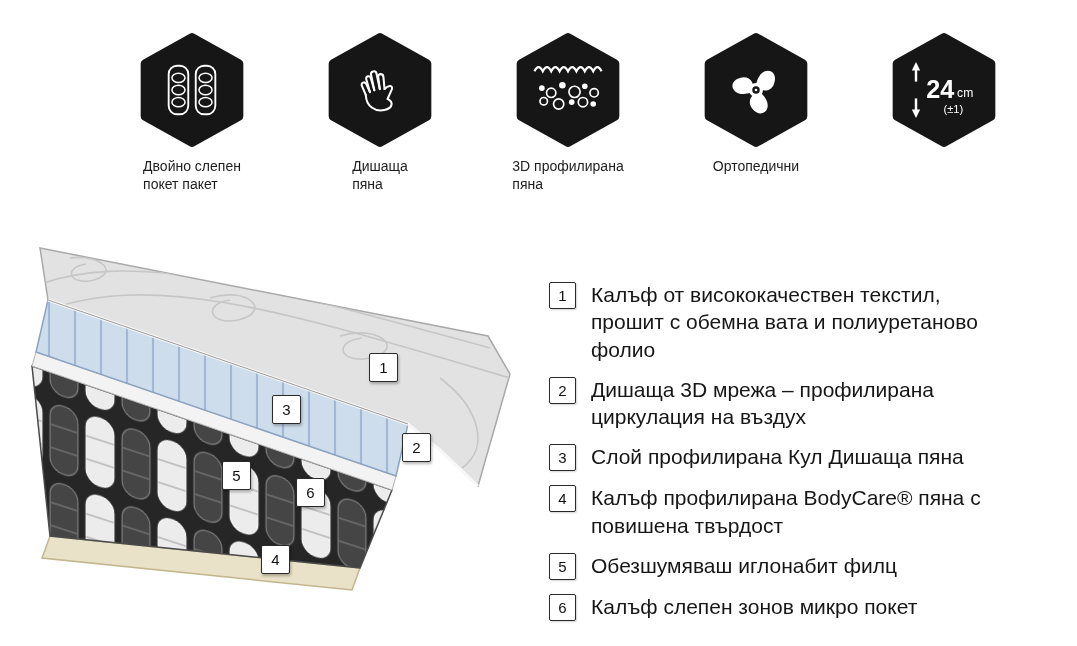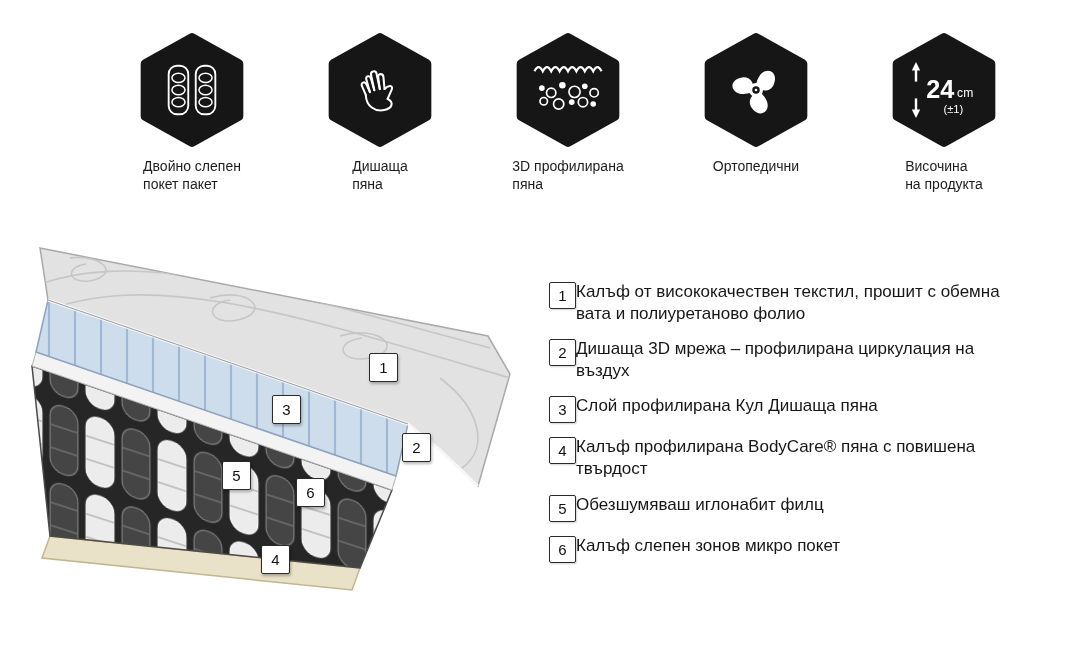--- a/index.html
+++ b/index.html
@@ -22,21 +22,21 @@
            display:flex;align-items:center;justify-content:center;
            font-size:15px;color:#111;box-shadow:1px 2px 3px rgba(0,0,0,.28);}
 
   
   .legend{position:absolute;left:549px;top:281px;width:452px;}
   .legend-row{display:flex;align-items:flex-start;margin-bottom:13px;}
   .legend-num{width:25px;height:25px;border:1.6px solid #2a2a2a;border-radius:2px;
               display:flex;align-items:center;justify-content:center;
               font-size:15px;color:#111;flex-shrink:0;margin-top:1px;
               box-shadow:1px 1px 2px rgba(0,0,0,.18);}
-  .legend-text{margin-left:0;font-size:17px;line-height:1.3;color:#161616;}
+  .legend-text{margin-left:15px;font-size:21px;line-height:1.3;color:#161616;}
 </style>
 </head>
 <body>
 
 <div class="canvas">
 
   <div class="features-row">
 
     <div class="feature">
       <svg class="hex-svg" width="112" height="120" viewBox="-60 -64 120 128">
@@ -120,22 +120,20 @@
         <g stroke="#ffffff" stroke-width="2.6">
           <line x1="-30" y1="-9" x2="-30" y2="-22"></line>
           <line x1="-30" y1="9" x2="-30" y2="22"></line>
         </g>
         <polygon points="-30,-30 -34.5,-21 -25.5,-21" fill="#ffffff"></polygon>
         <polygon points="-30,30 -34.5,21 -25.5,21" fill="#ffffff"></polygon>
         <text x="-4" y="9" text-anchor="middle" font-size="27" font-weight="bold" fill="#ffffff">24</text>
         <text x="14" y="7" font-size="13" fill="#ffffff">cm</text>
         <text x="10" y="25" text-anchor="middle" font-size="12" fill="#ffffff">(±1)</text>
       </svg>
-      <div class="feature-label">Височина
-на продукта</div>
     </div>
   </div>
 
   <div class="diagram">
     <svg class="mattress-svg" width="540" height="400" viewBox="0 0 540 400">
       <defs>
         <pattern id="coils" width="72" height="78" patternUnits="userSpaceOnUse" patternTransform="skewY(18)">
           <rect width="72" height="78" fill="#262626"></rect>
           <rect x="4" y="5" width="28" height="68" rx="13" fill="#ececec" stroke="#ffffff"></rect>
           <path d="M4 27 h28 M4 50 h28" stroke="#b5b5b5" stroke-width="1.5"></path>

